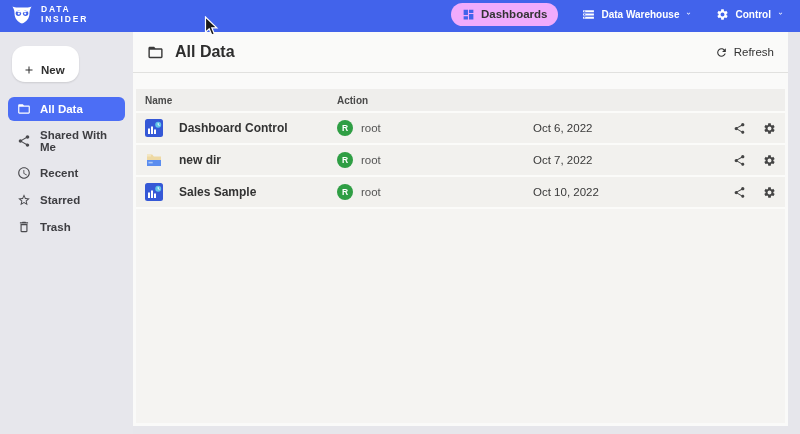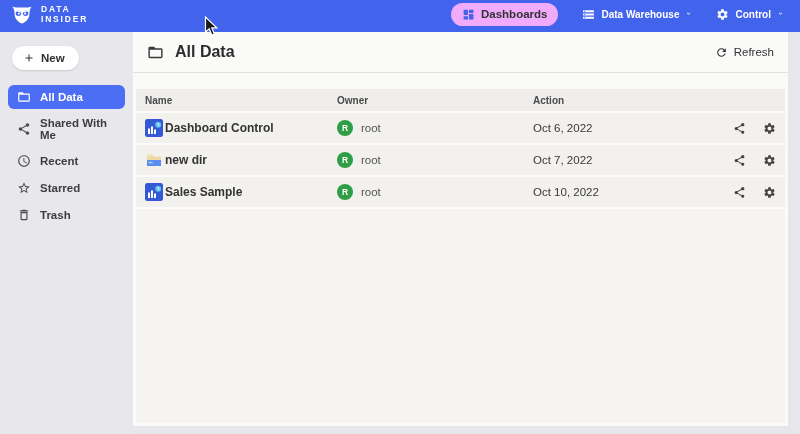--- a/index.html
+++ b/index.html
@@ -13,21 +13,21 @@
   .brand-text { color:#fff; font-size:8.5px; font-weight:bold; letter-spacing:1.8px; line-height:10px; }
   .nav { display:flex; align-items:center; gap:24px; }
   .nav-pill { display:flex; align-items:center; gap:6px; background:#f0abfc; border:none; border-radius:13px;
               padding:5px 11px; font-family:inherit; font-size:11.5px; font-weight:bold; color:#333; cursor:pointer; }
   .nav-item { display:flex; align-items:center; gap:6px; color:#fff; font-size:10px; font-weight:bold; cursor:pointer; }
   .chev { width:7px; height:7px; display:inline-block; position:relative; top:-1px; }
 
   
   .sidebar { position:absolute; top:32px; left:0; width:133px; bottom:0; background:#e7e7ec; padding:14px 8px 0 8px; }
   .new-btn { display:inline-flex; align-items:center; gap:6px; background:#fff; border:none; border-radius:13px;
-             padding:6px 14px 6px 11px; font-family:inherit; font-size:11.5px; font-weight:bold; color:#2f2f2f;
+             padding:18px 14px 6px 11px; font-family:inherit; font-size:11.5px; font-weight:bold; color:#2f2f2f;
              box-shadow:0 1px 2px rgba(0,0,0,.12); cursor:pointer; margin-left:4px; }
   .side-list { margin-top:15px; display:flex; flex-direction:column; gap:3px; }
   .side-item { display:flex; align-items:center; gap:9px; padding:5px 9px; border-radius:6px;
                font-size:11.5px; font-weight:bold; color:#3e3e42; cursor:pointer; }
   .side-item.selected { background:#4c6ef5; color:#fff; }
   .side-item svg { flex:0 0 auto; }
 
   
   .panel { position:absolute; left:133px; top:32px; right:12px; bottom:8px; background:#fafaf9;
            display:flex; flex-direction:column; }
@@ -35,21 +35,21 @@
   .panel-title { display:flex; align-items:center; gap:11px; font-size:16px; font-weight:bold; color:#2d2d2d; }
   .refresh-btn { margin-left:auto; display:flex; align-items:center; gap:6px; background:none; border:none;
                  font-family:inherit; font-size:11.5px; color:#333; cursor:pointer; }
 
   .table-wrap { flex:1; margin:16px 3px 3px 3px; background:#fbfbf9; display:flex; flex-direction:column; overflow:hidden; }
   .grid-cols { display:grid; grid-template-columns:192px 196px 200px 1fr; align-items:center; padding-left:9px; }
   .thead { height:22px; background:#efeeec; font-size:10px; font-weight:bold; color:#4a4a4a; }
   .trow { height:30px; background:#f2f1ee; margin-top:2px; cursor:pointer; }
   .tfill { flex:1; background:#f5f4f2; margin-top:2px; }
 
-  .cell-name { display:flex; align-items:center; gap:2px; font-size:12px; font-weight:bold; color:#333; }
+  .cell-name { display:flex; align-items:center; gap:16px; font-size:12px; font-weight:bold; color:#333; }
   .cell-owner { display:flex; align-items:center; gap:8px; font-size:11.5px; color:#555; }
   .avatar { width:16px; height:16px; border-radius:50%; background:#2f9e44; color:#fff; font-size:8.5px;
             font-weight:bold; display:flex; align-items:center; justify-content:center; }
   .cell-date { font-size:11.5px; color:#3a3a3a; }
   .cell-action { display:flex; align-items:center; gap:17px; }
   .act-btn { background:none; border:none; padding:0; cursor:pointer; display:flex; }
 
   
   .cursor { position:absolute; left:204px; top:16px; pointer-events:none; }
 </style>
@@ -205,21 +205,20 @@
       <svg width="13" height="13" fill="#333">
           <use href="#i-refresh"></use>
         </svg>
       <span>Refresh</span>
     </button>
   </div>
 
   <div class="table-wrap">
     <div class="thead grid-cols">
       <div>Name</div>
-      <div>Owner</div>
       <div>Action</div>
     </div>
 
     <div class="trow grid-cols">
       <div class="cell-name">
         <svg width="18" height="18">
             <use href="#i-chartfile"></use>
           </svg>
         <span>Dashboard Control</span>
       </div>

